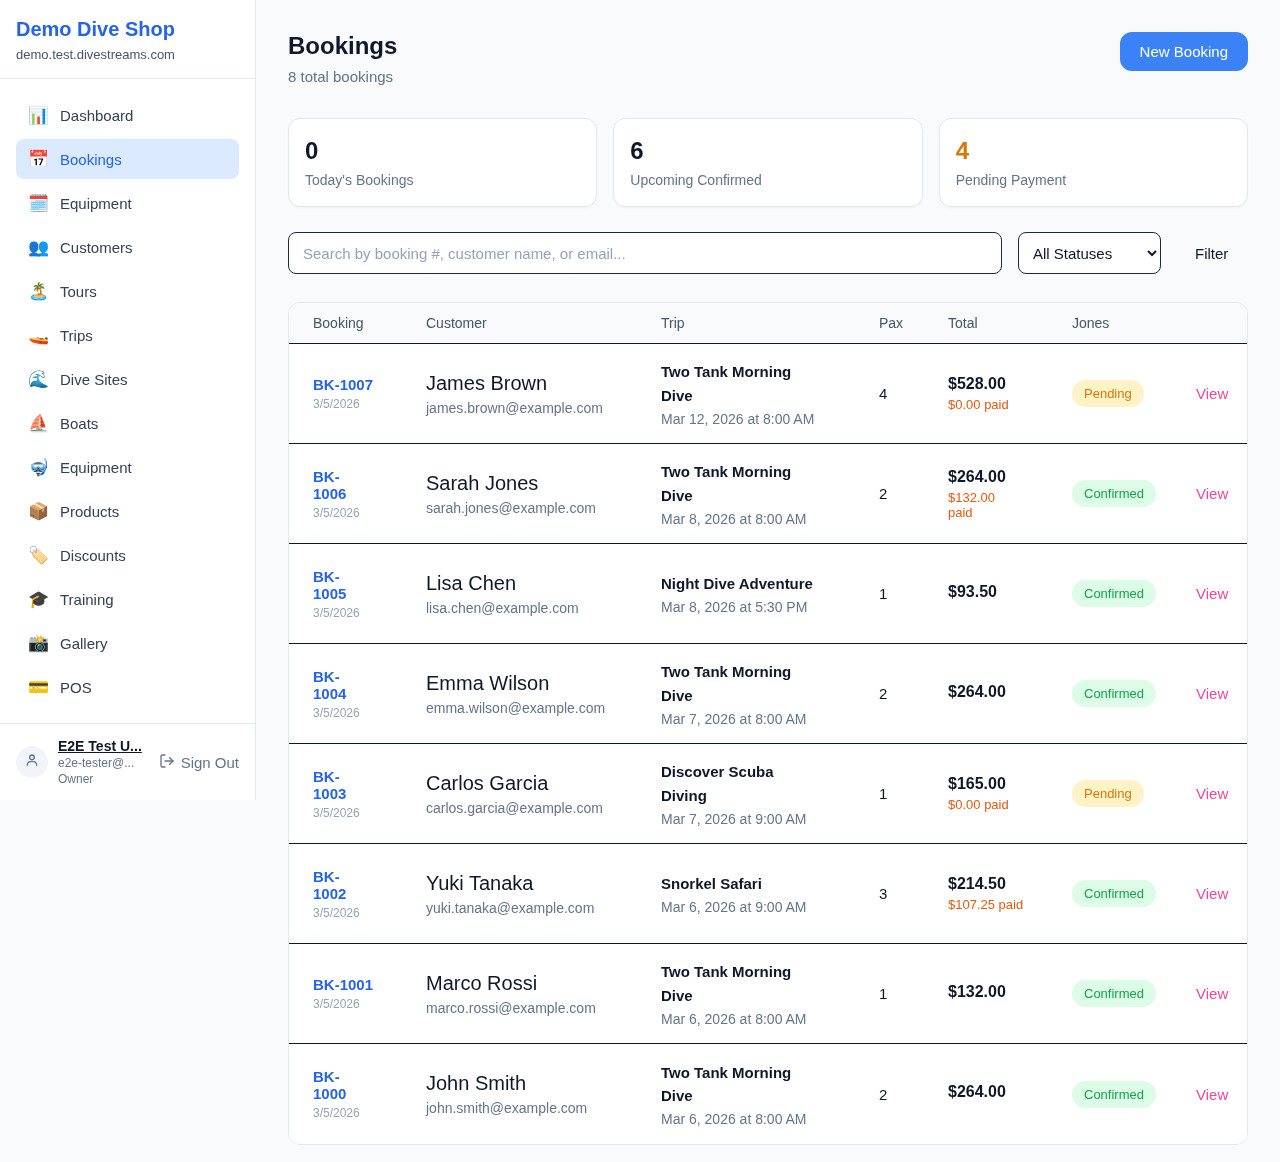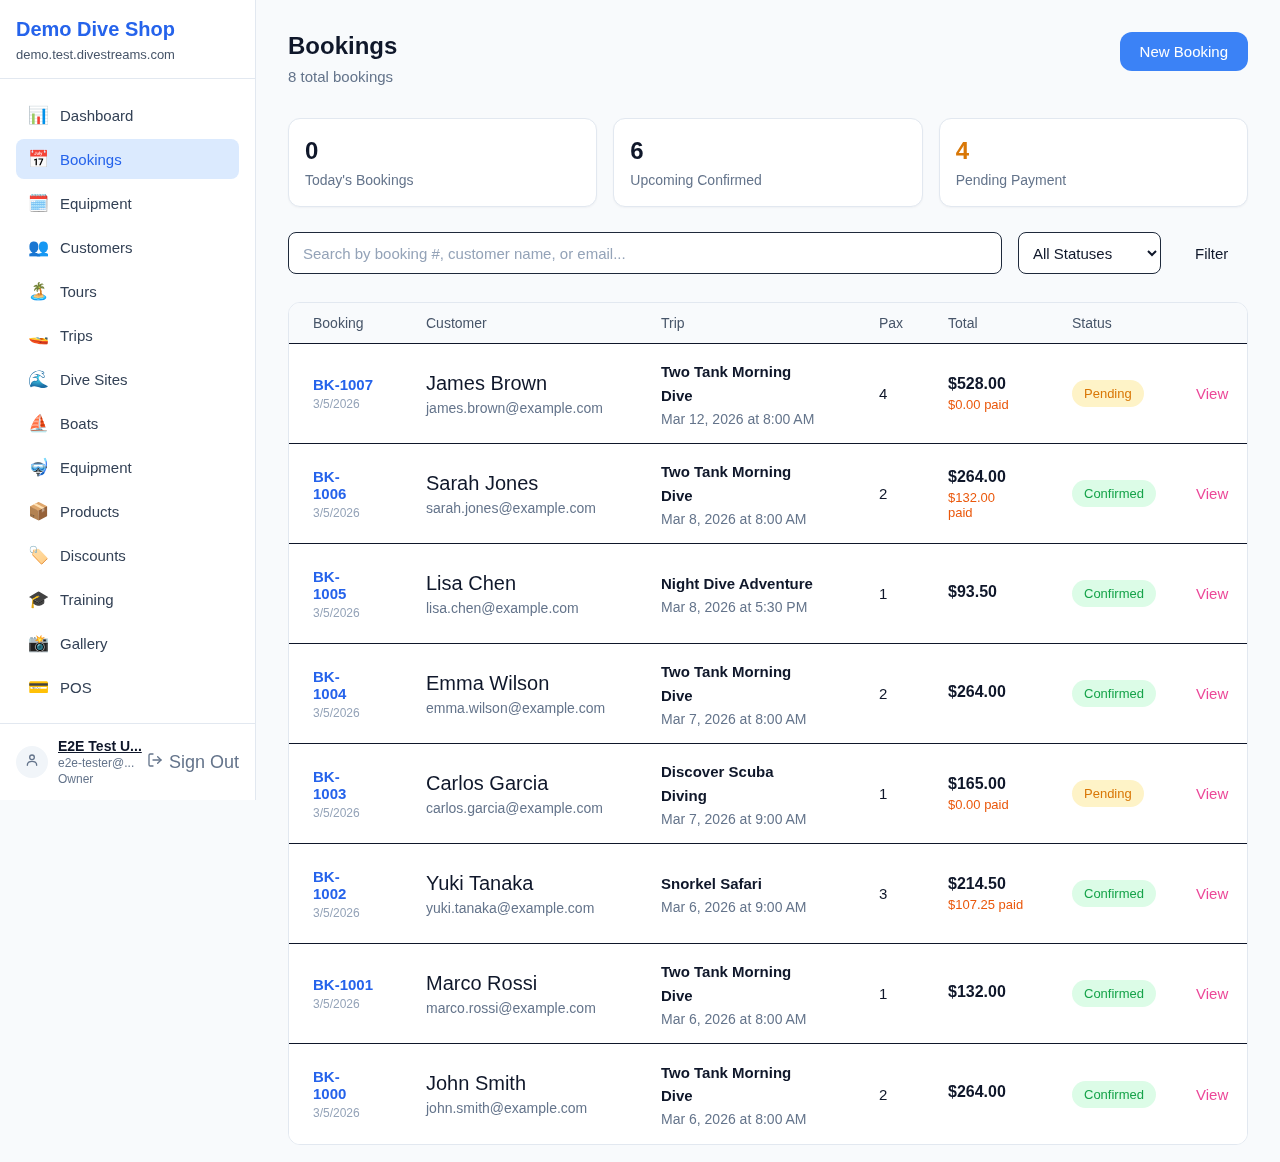--- a/index.html
+++ b/index.html
@@ -21,21 +21,21 @@
   .nav-item .nav-icon { font-size:17px; width:20px; text-align:center; }
   .nav-item.active { background:#dbeafe; color:#2563eb; font-weight:500; }
   .user-box { border-top:1px solid #e2e8f0; padding:14px 16px;
               display:flex; align-items:center; gap:10px; }
   .avatar { width:32px; height:32px; border-radius:50%; background:#f1f5f9;
             display:flex; align-items:center; justify-content:center; flex:none; }
   .user-meta { flex:1; min-width:0; }
   .user-name { font-size:14px; font-weight:700; color:#0f172a; white-space:nowrap;text-decoration:underline; }
   .user-email, .user-role { font-size:12px; color:#64748b; margin-top:2px; white-space:nowrap; }
   .signout { display:flex; align-items:center; gap:6px; color:#64748b;
-             font-size:18px; cursor:pointer; flex:none; }
+             font-size:15px; cursor:pointer; flex:none; }
 
   
   .main { margin-left:256px; padding:32px; }
   .main-header { display:flex; justify-content:space-between; align-items:flex-start; }
   .page-title { font-size:24px; font-weight:700; color:#0f172a; }
   .page-subtitle { margin-top:8px; font-size:15px; color:#64748b; }
   .btn-primary { background:#3b82f6; color:#ffffff; border:none; border-radius:12px;
                  padding:11px 20px; font-size:15px; font-weight:500;
                  font-family:inherit; cursor:pointer; }
 
@@ -208,21 +208,21 @@
       <span class="filter-label">Filter</span>
     </div>
 
     <div class="table-card">
       <div class="t-grid t-head">
         <div>Booking</div>
         <div>Customer</div>
         <div>Trip</div>
         <div>Pax</div>
         <div>Total</div>
-        <div>Status</div>
+        <div>Jones</div>
         <div></div>
       </div>
 
       <div class="t-grid t-row">
         <div>
             <div class="booking-id">BK-1007</div>
             <div class="booking-date">3/5/2026</div>
           </div>
         <div>
             <div class="cust-name">James Brown</div>

